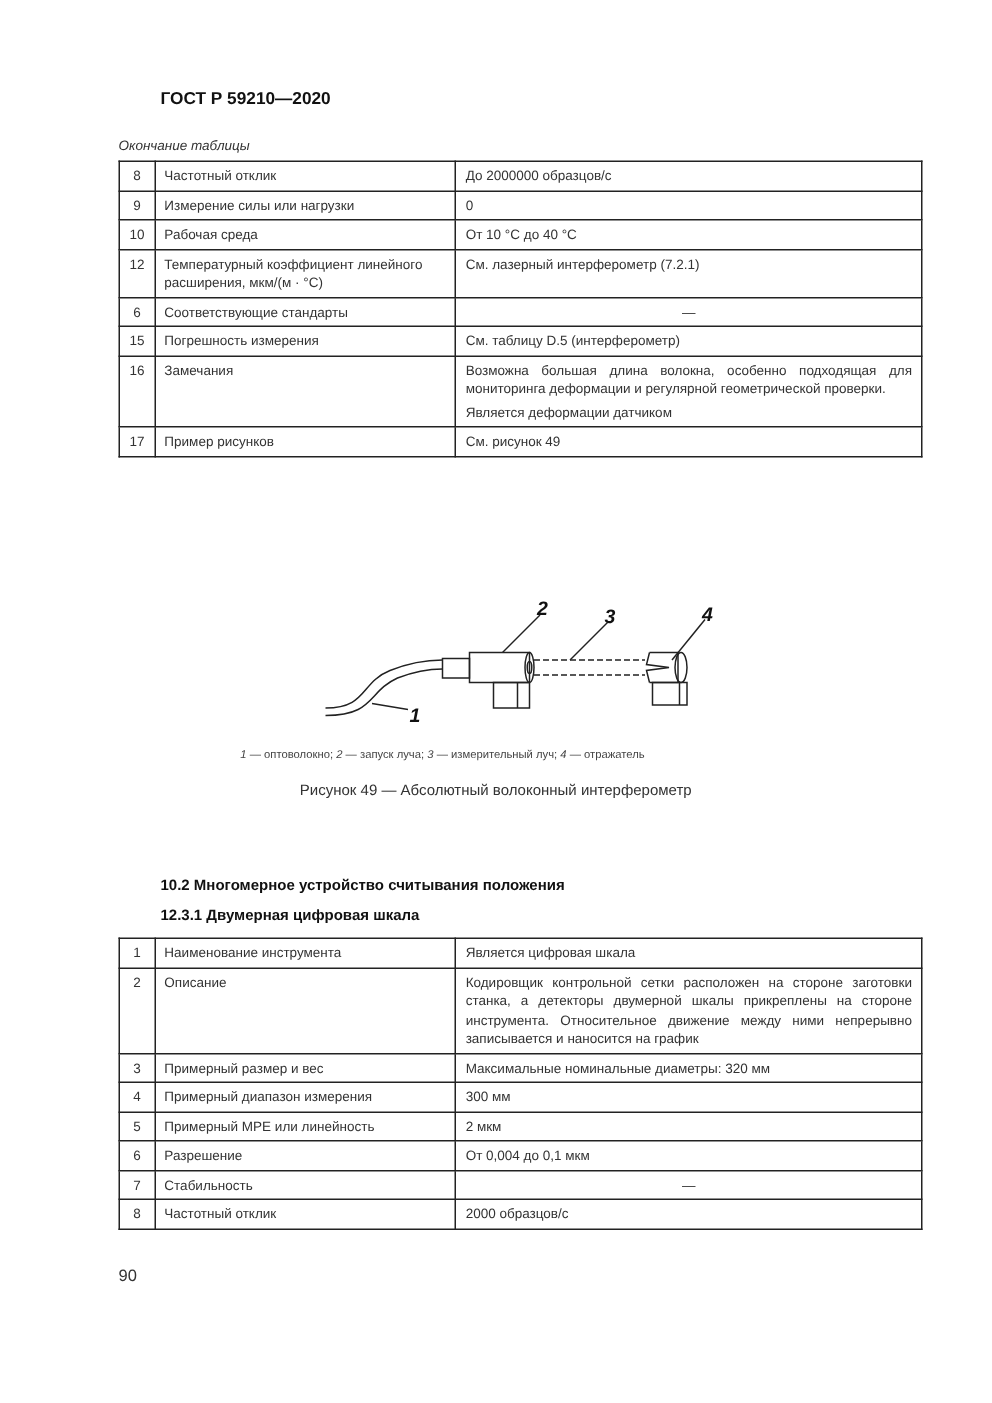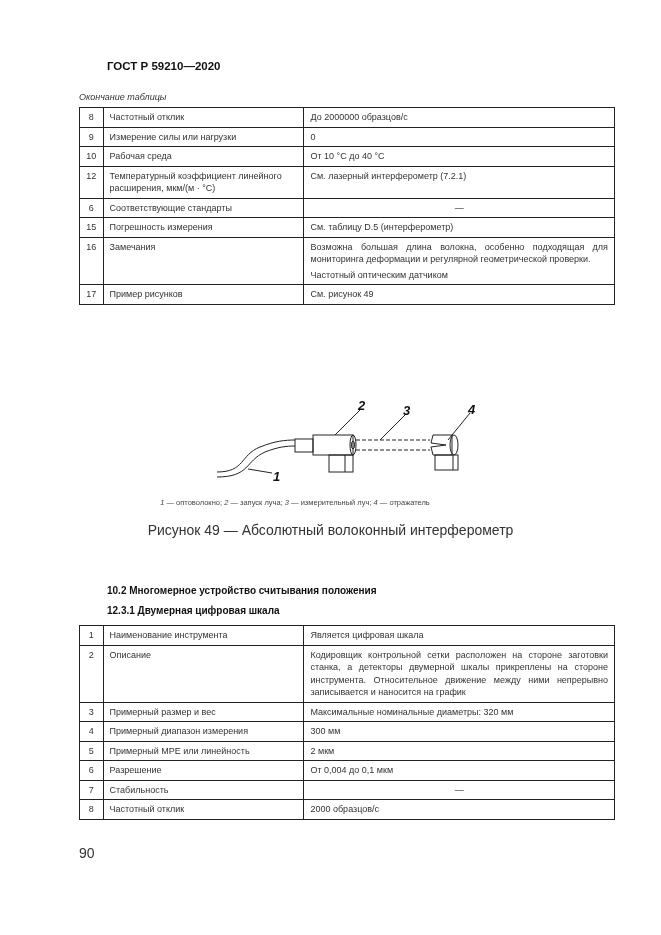--- a/index.html
+++ b/index.html
@@ -15,23 +15,23 @@
   table.spec td.val { width: 290px; margin-top: 16px; }
   table.spec td.center { text-align: center; }
   table.spec td.justify { text-align: justify; }
   .val p { margin: 0; }
   .val p + p { margin-top: 3px; }
   #table-upper { top: 107px; width: 536px; }
   #table-lower { top: 625px; width: 536px; }
   .figure { left: 190px; top: 395px; width: 300px; height: 100px; }
   .legend { left: 0; width: 590px; top: 498px; text-align: center; font-size: 7.5px; color: #444; }
   .legend i { font-style: italic; }
-  .fig-caption { left: 0; width: 661px; top: 522px; text-align: center; font-size: 14px; color: #333; }
+  .fig-caption { left: 0; width: 661px; top: 522px; text-align: center; font-size: 10px; color: #333; }
   .section-h { left: 107px; font-size: 10px; font-weight: bold; color: #111; }
-  .page-num { left: 79px; top: 845px; font-size: 14px; color: #333; }
+  .page-num { left: 79px; top: 845px; font-size: 11px; color: #333; }
 </style>
 </head>
 <body>
 
 <div class="abs doc-title">ГОСТ Р 59210—2020</div>
 <div class="abs table-caption">Окончание таблицы</div>
 
 <table class="spec" id="table-upper">
   <tbody>
       <tr>
@@ -74,21 +74,21 @@
         <td class="name">Погрешность измерения</td>
         <td class="val">
           <p>См. таблицу D.5 (интерферометр)</p>
         </td>
       </tr>
       <tr>
         <td class="num">16</td>
         <td class="name">Замечания</td>
         <td class="val justify">
           <p>Возможна большая длина волокна, особенно подходящая для мониторинга деформации и регулярной геометрической про­верки.</p>
-          <p>Частотный оптическим датчиком</p>
+          <p>Является деформации датчиком</p>
         </td>
       </tr>
       <tr>
         <td class="num">17</td>
         <td class="name">Пример рисунков</td>
         <td class="val">
           <p>См. рисунок 49</p>
         </td>
       </tr>
     </tbody>

